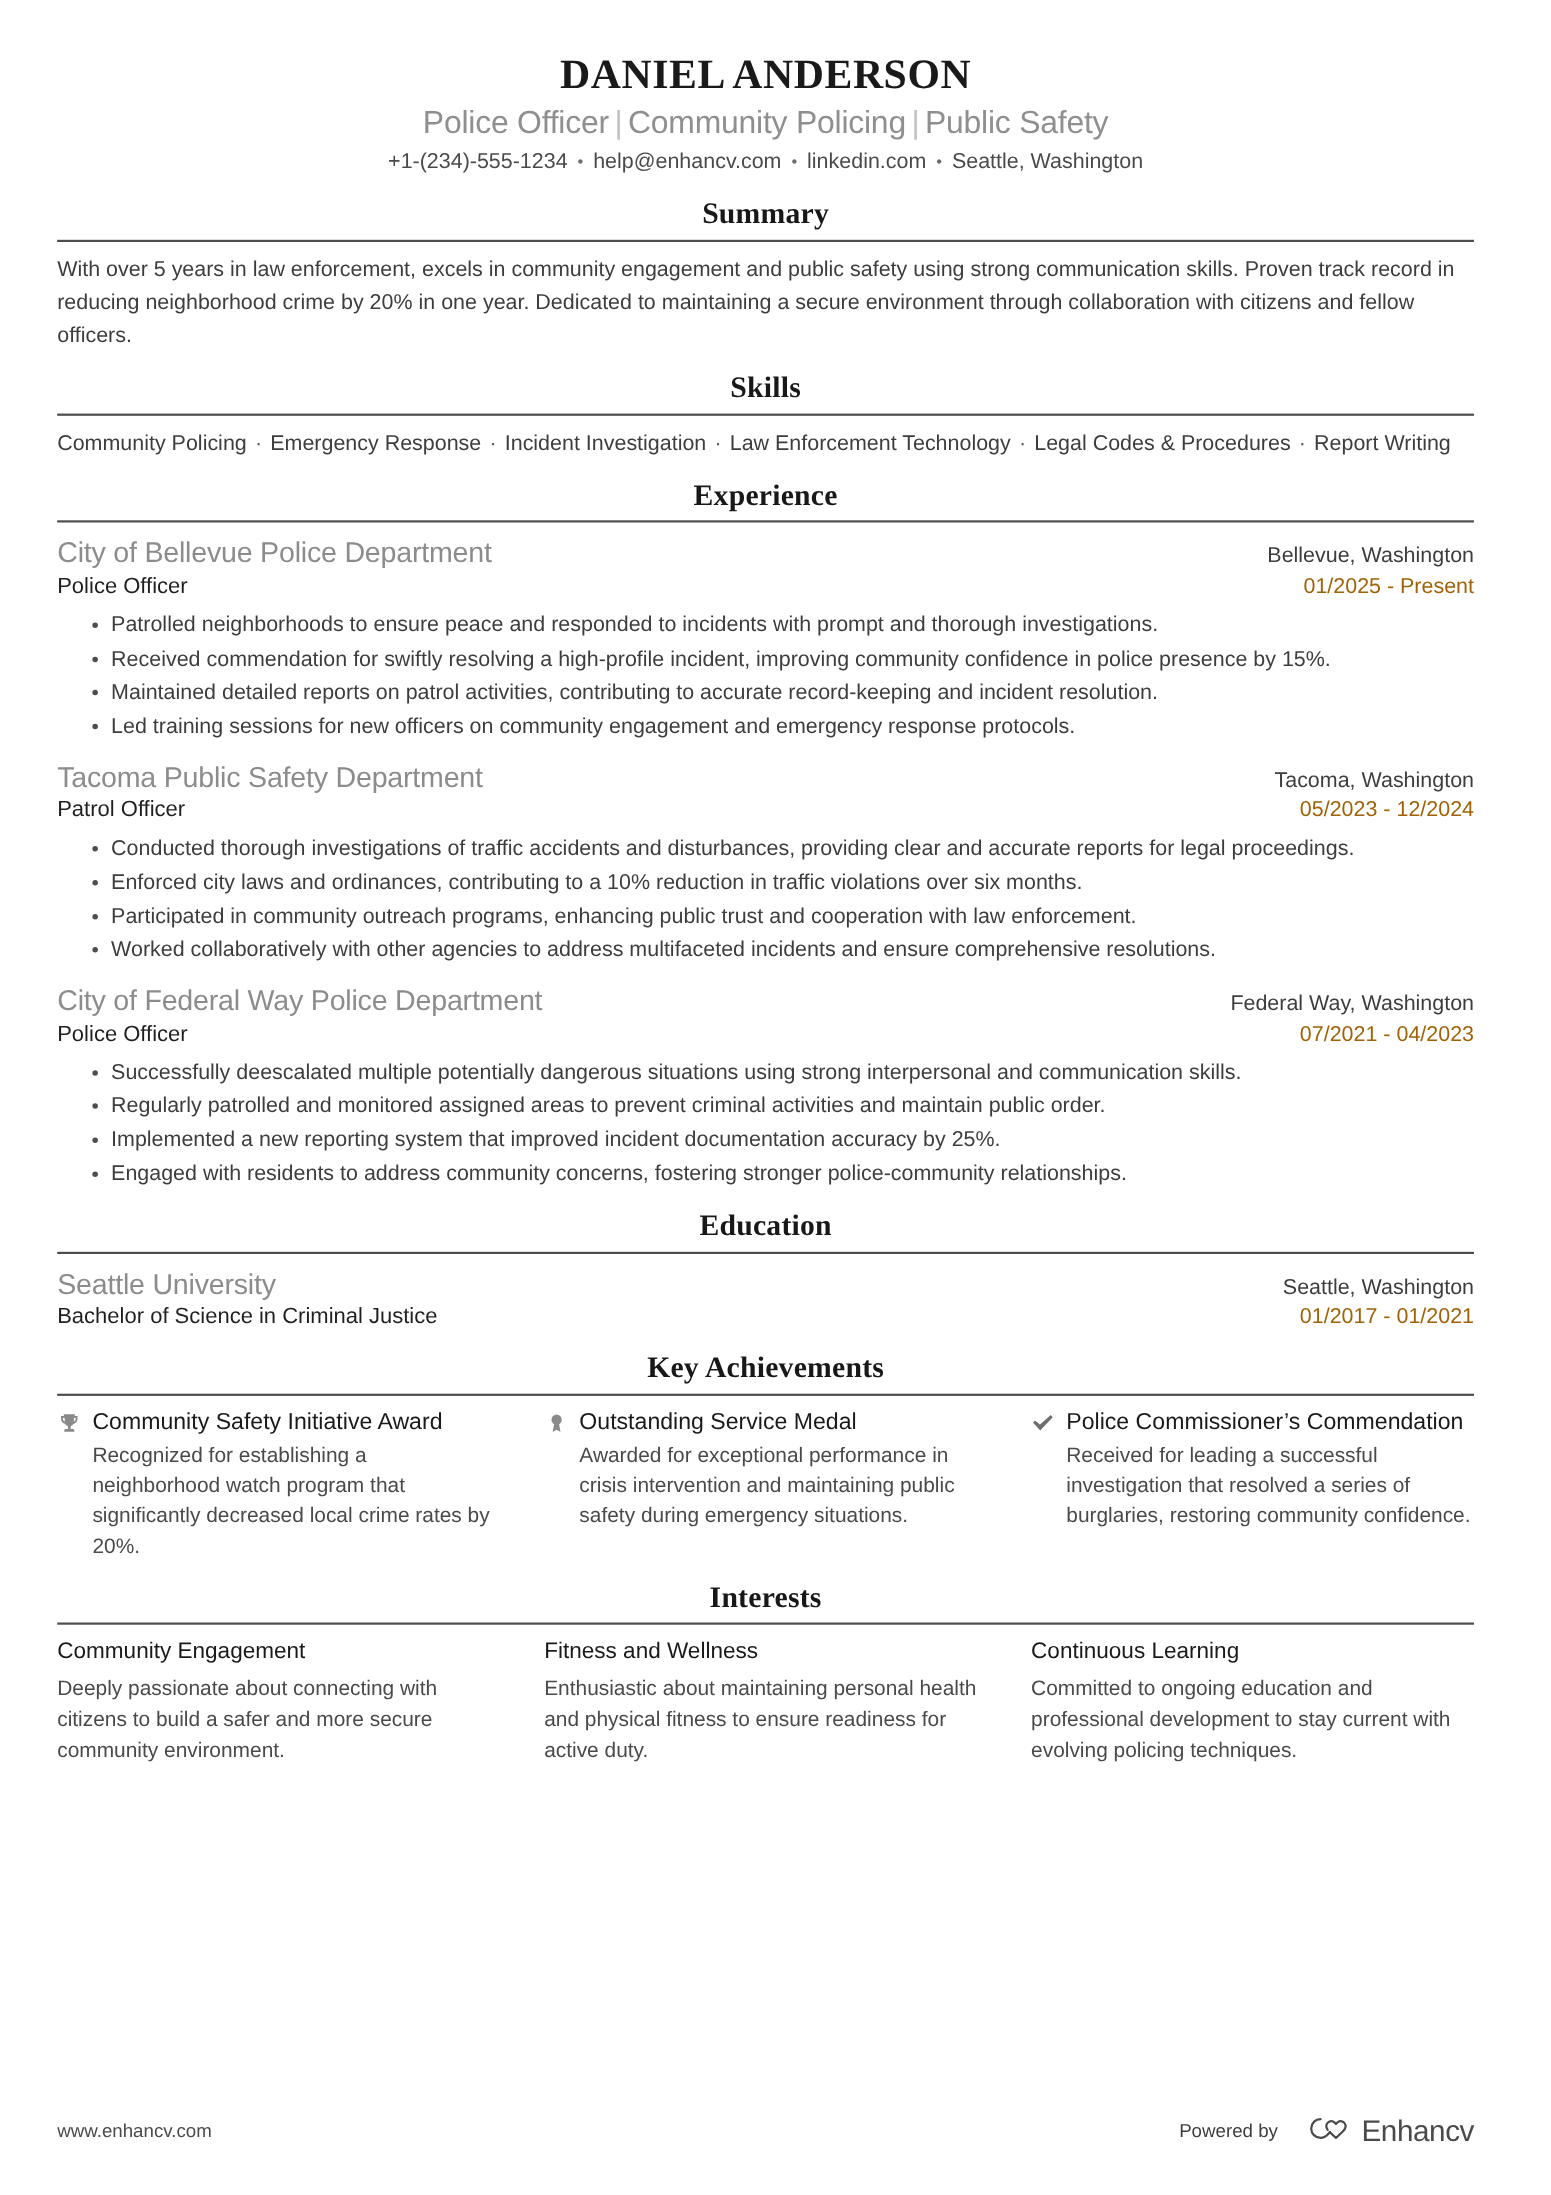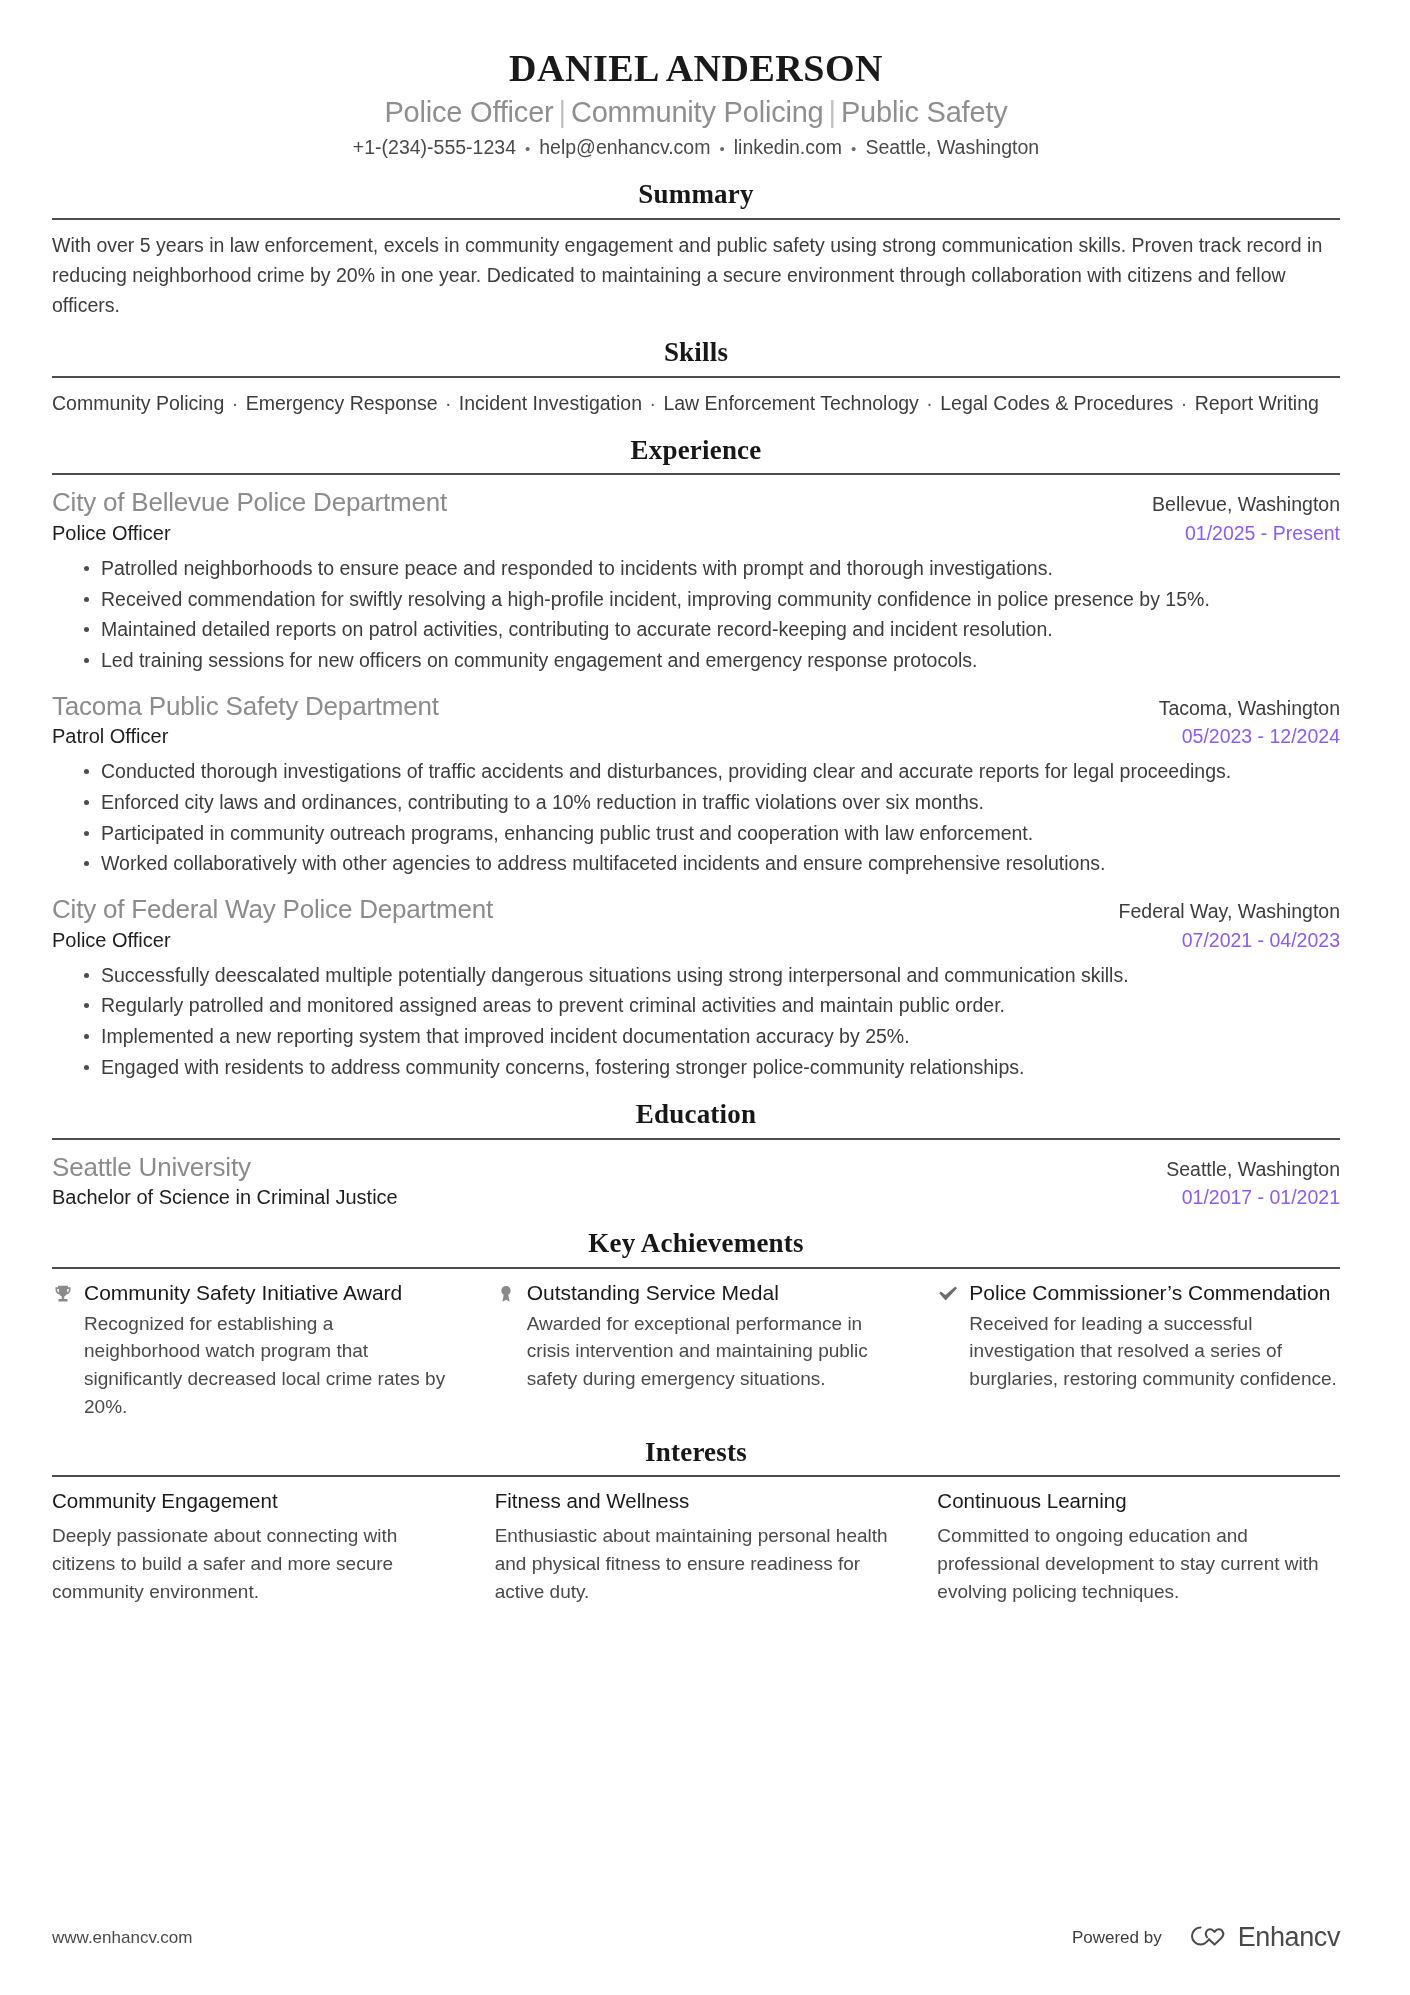--- a/index.html
+++ b/index.html
@@ -121,21 +121,21 @@
     padding-left: 18px;
   }
   .role {
     font-size: 20px;
     color: #1f1f1f;
     font-weight: 400;
     line-height: 1.35;
   }
   .dates {
     font-size: 19.5px;
-    color: #8b5cf6;
+    color: #a16207;
     text-align: right;
     white-space: nowrap;
     padding-left: 18px;
   }
   ul.bullets {
     margin: 7px 0 0 0;
     padding-left: 30px;
     list-style: none;
   }
   ul.bullets li {

